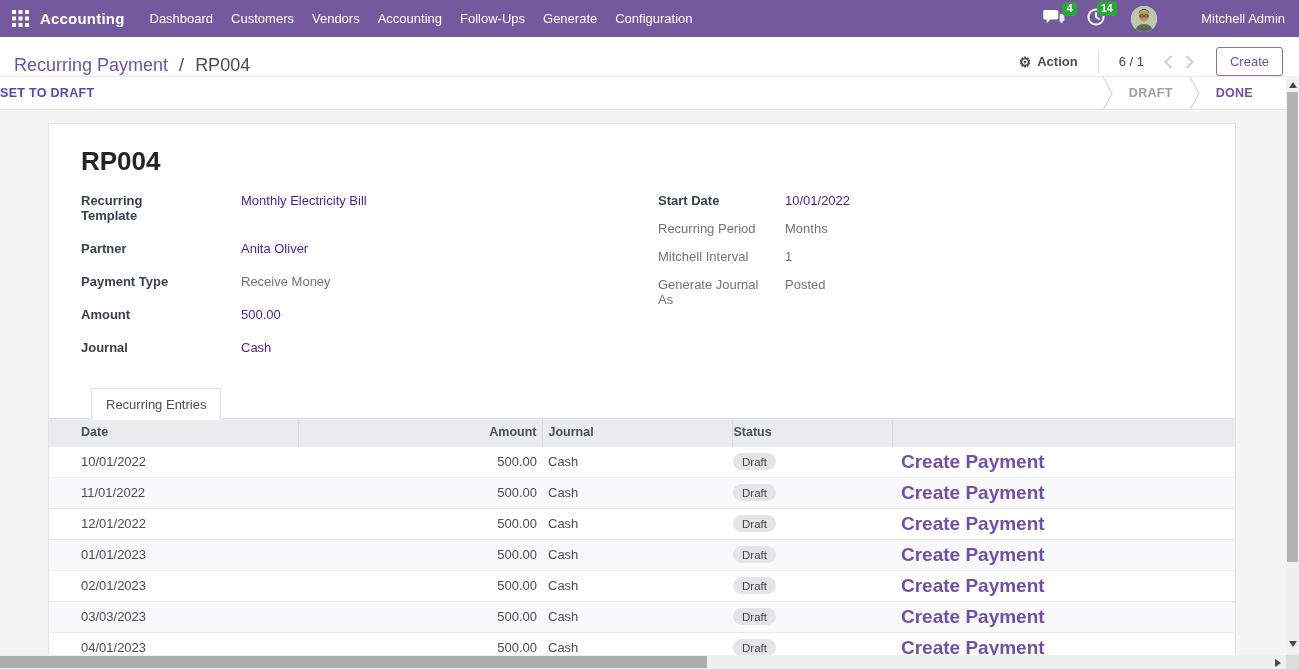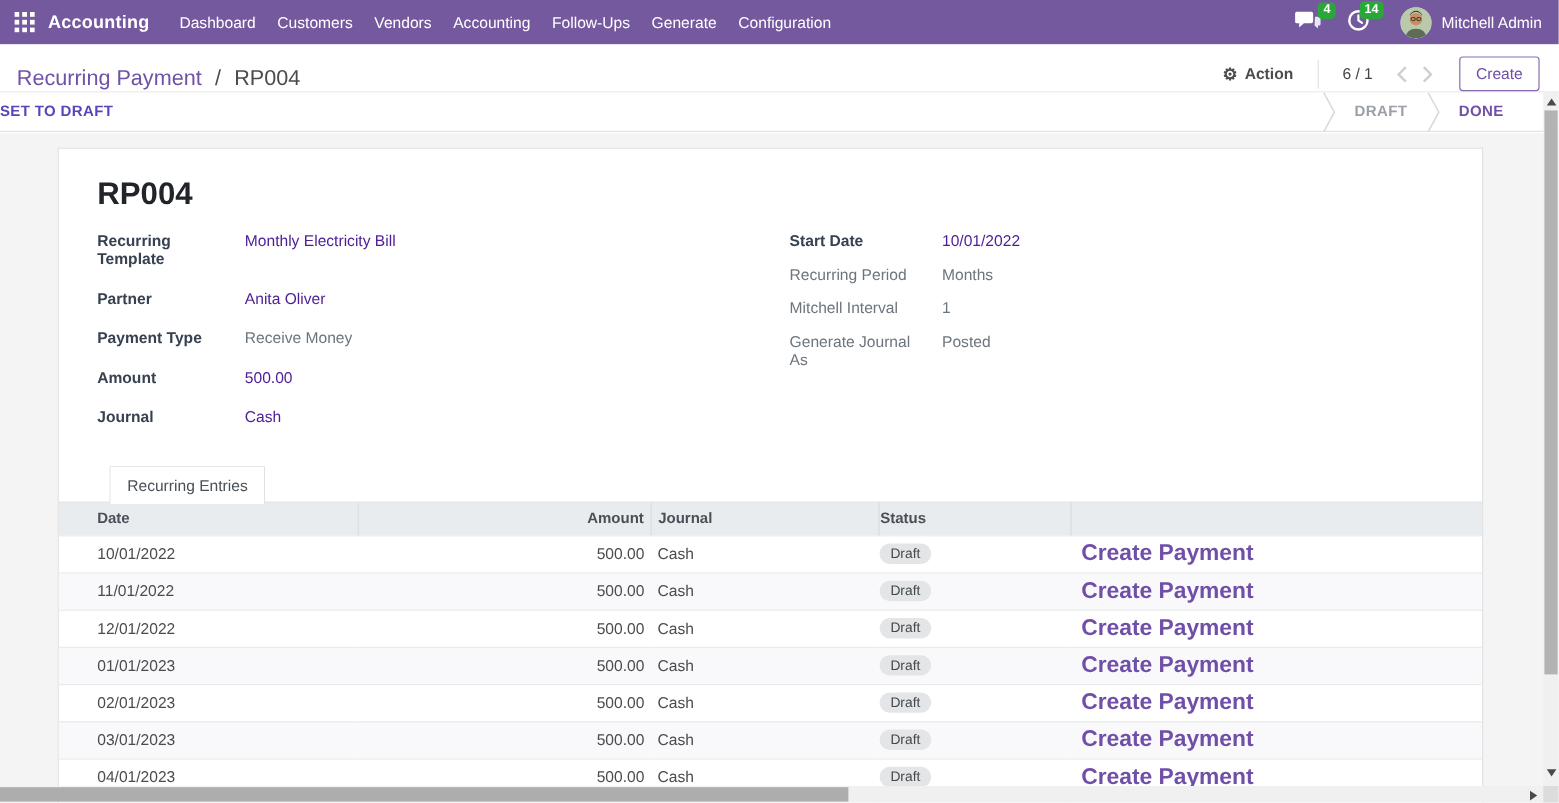--- a/index.html
+++ b/index.html
@@ -9,21 +9,21 @@
   
   .navbar { height:37px; background:var(--nav-bg); color:#fff; display:flex; align-items:center; justify-content:space-between; padding:0 14px 0 12px; }
   .nav-left { display:flex; align-items:center; height:100%; }
   .apps-icon { display:inline-flex; margin-right:11px; cursor:pointer; }
   .brand { font-size:15px; font-weight:bold; margin-right:16px; letter-spacing:.2px; cursor:pointer; }
   .menu { display:flex; align-items:center; height:100%; }
   .menu-item { color:#fff; font-size:13px; padding:0 9px; line-height:37px; cursor:pointer; white-space:nowrap; }
   .nav-right { display:flex; align-items:center; }
   .icon-wrap { position:relative; margin-left:8px; margin-right:14px; display:inline-flex; cursor:pointer; }
   .badge { position:absolute; top:-7px; right:-12px; background:var(--badge-green); color:#fff; font-size:10.5px; font-weight:bold; padding:1.5px 4.5px; border-radius:4px; line-height:1.1; }
-  .user { display:flex; align-items:center; margin-left:12px; cursor:pointer; }
+  .user { display:flex; align-items:center; margin-left:12px; cursor:pointer;gap:36px; }
   .avatar { width:26px; height:26px; border-radius:50%; overflow:hidden; margin-right:8px; background:#cfe0d8; display:inline-flex; }
   .user-name { font-size:13px; }
 
   
   .control-panel { height:39px; display:flex; align-items:flex-end; justify-content:space-between; padding:0 16px 0 14px; background:#fff; }
   .breadcrumb { font-size:18px; color:#4c4c4c; }
   .breadcrumb .parent { color:#6f51a5; cursor:pointer; }
   .breadcrumb .sep { margin:0 6px; color:#4c4c4c; }
   .cp-right { display:flex; align-items:center; }
   .action-btn { display:flex; align-items:center; color:#4c4c4c; font-weight:bold; font-size:13px; cursor:pointer; }
@@ -43,21 +43,21 @@
 
   
   .content { position:absolute; top:111px; left:0; width:1299px; height:558px; background:#f4f4f4; overflow:hidden; }
   .sheet { position:absolute; left:48px; top:12px; width:1188px; height:560px; background:#fff; border:1px solid #e2e2e2; }
   .sheet-body { padding:22px 32px 0 32px; }
   .doc-title { font-size:26px; font-weight:bold; color:#212529; margin-bottom:16px; }
   .fields { display:flex; }
   .col-left { width:577px; }
   .col-right { flex:1; }
   .f-row { display:flex; align-items:baseline; }
-  .col-left .f-row { margin-bottom:18px; }
+  .col-left .f-row { margin-bottom:18px;gap:37px; }
   .col-right .f-row { margin-bottom:13px; }
   .f-label { width:123px; padding-right:10px; font-weight:bold; color:#374151; font-size:13px; flex-shrink:0; }
   .col-right .f-label { width:127px; }
   .f-label.muted { font-weight:normal; color:#6c757d; }
   .f-value { color:#4c1d95; font-size:13px; }
   .f-value.muted { color:#6c757d; }
 
   
   .tab-row { margin-top:14px; padding-left:42px; border-bottom:1px solid #dee2e6; }
   .tab { display:inline-block; background:#fff; border:1px solid #dee2e6; border-bottom:none; margin-bottom:-1px; padding:8px 14px 8px; font-size:13px; color:#495057; border-radius:2px 2px 0 0; cursor:pointer; position:relative; top:1px; }
@@ -289,21 +289,21 @@
             <td class="c-action"><a class="link">Create Payment</a></td>
           </tr>
           <tr>
             <td class="c-date">02/01/2023</td>
             <td class="c-amount">500.00</td>
             <td class="c-journal">Cash</td>
             <td class="c-status"><span class="pill">Draft</span></td>
             <td class="c-action"><a class="link">Create Payment</a></td>
           </tr>
           <tr>
-            <td class="c-date">03/01/2023</td>
+            <td class="c-date">03/03/2023</td>
             <td class="c-amount">500.00</td>
             <td class="c-journal">Cash</td>
             <td class="c-status"><span class="pill">Draft</span></td>
             <td class="c-action"><a class="link">Create Payment</a></td>
           </tr>
           <tr>
             <td class="c-date">04/01/2023</td>
             <td class="c-amount">500.00</td>
             <td class="c-journal">Cash</td>
             <td class="c-status"><span class="pill">Draft</span></td>

